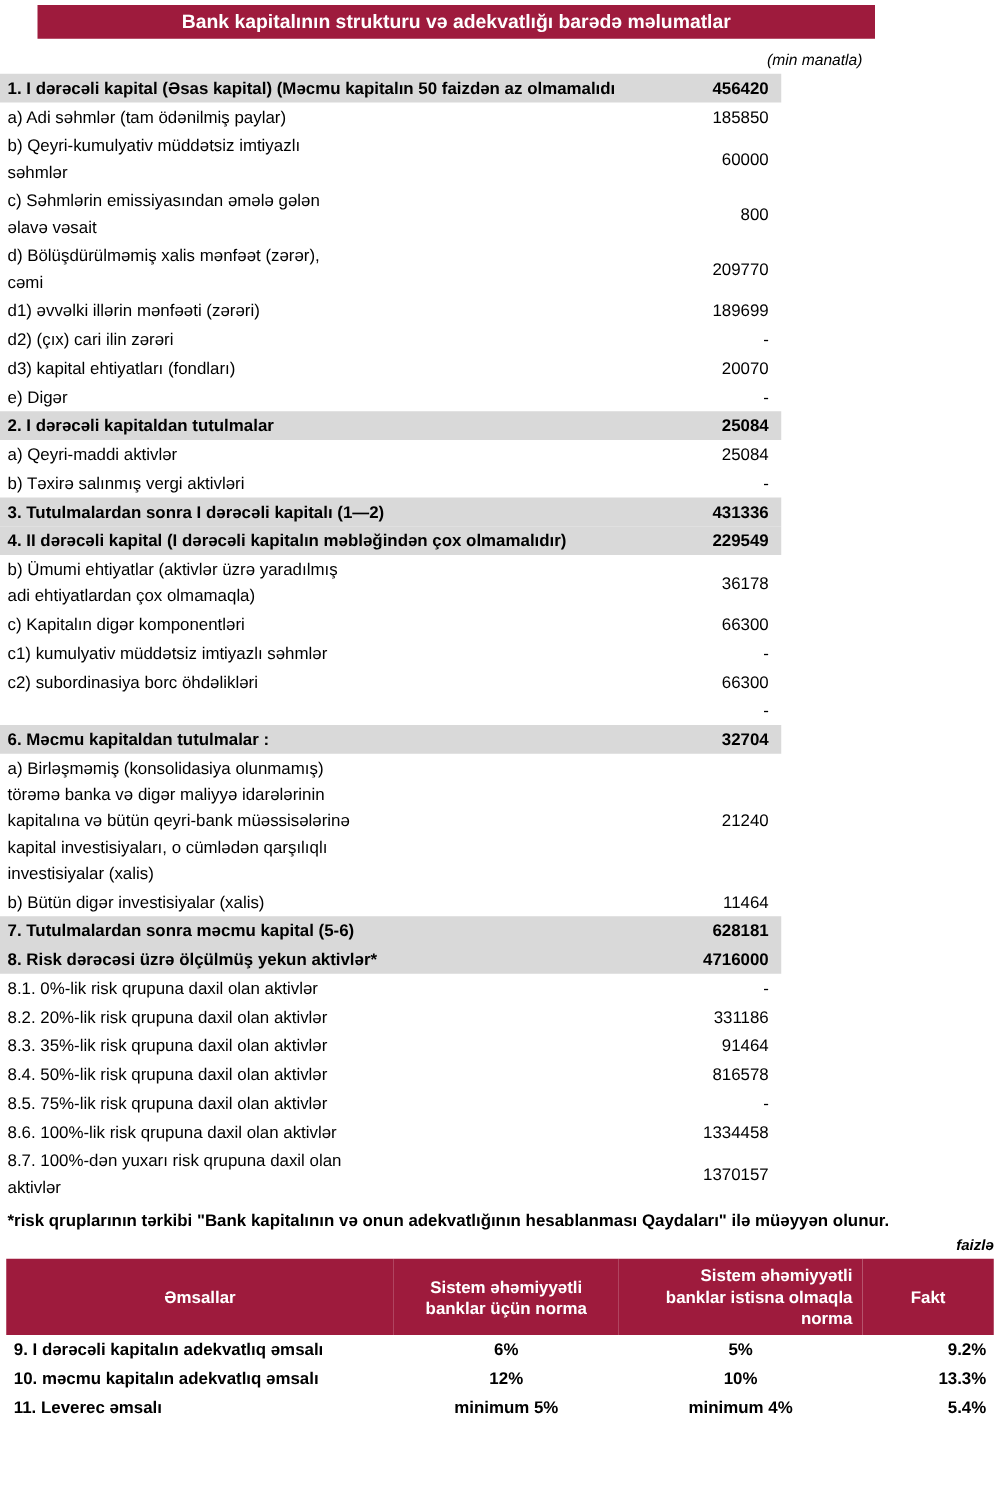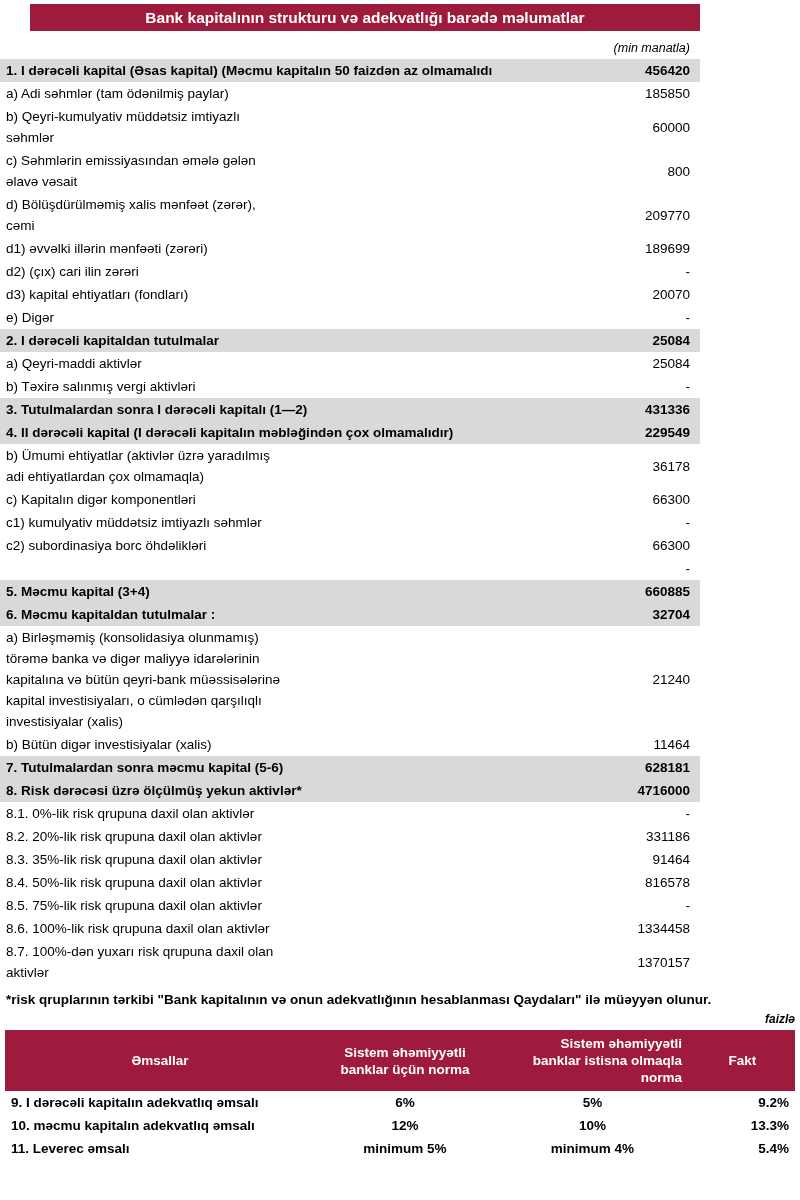--- a/index.html
+++ b/index.html
@@ -18,21 +18,21 @@
     color:var(--header_text, #ffffff);
     font-size:15.5px; font-weight:bold; white-space:nowrap;
   }
   .unit-note {
     width:700px; text-align:right; padding-right:10px;
     font-style:italic; font-size:12.5px; margin-top:9px; line-height:16px;
   }
   .capital-table { width:700px; margin-top:3px; }
   .cap-row {
     display:flex; align-items:center;
-    width:700px; padding:1px 10px 1px 6px;
+    width:625px; padding:1px 10px 1px 6px;
     font-size:13.5px; line-height:21px;
   }
   .cap-row .label { flex:1 1 auto; white-space:pre-line; padding-right:12px; }
   .cap-row .value { margin-left:auto; white-space:nowrap; }
   .cap-row.section { background:var(--row_gray, #d9d9d9); font-weight:bold; }
   .footnote {
     width:775px; margin:6px 0 0 6px;
     font-size:13.5px; font-weight:bold; line-height:19px;
   }
   .percent-note {
@@ -144,24 +144,20 @@
       <div class="cap-row">
         <span class="label">c1) kumulyativ müddətsiz imtiyazlı səhmlər</span>
         <span class="value">-</span>
       </div>
       <div class="cap-row">
         <span class="label">c2) subordinasiya borc öhdəlikləri</span>
         <span class="value">66300</span>
       </div>
       <div class="cap-row">
         <span class="value">-</span>
-      </div>
-      <div class="cap-row section">
-        <span class="label">5. Məcmu kapital (3+4)</span>
-        <span class="value">660885</span>
       </div>
       <div class="cap-row section">
         <span class="label">6. Məcmu kapitaldan tutulmalar :</span>
         <span class="value">32704</span>
       </div>
       <div class="cap-row">
         <span class="label">a)   Birləşməmiş (konsolidasiya olunmamış)
 törəmə banka və digər maliyyə idarələrinin
 kapitalına və bütün qeyri-bank müəssisələrinə
 kapital investisiyaları, o cümlədən qarşılıqlı

